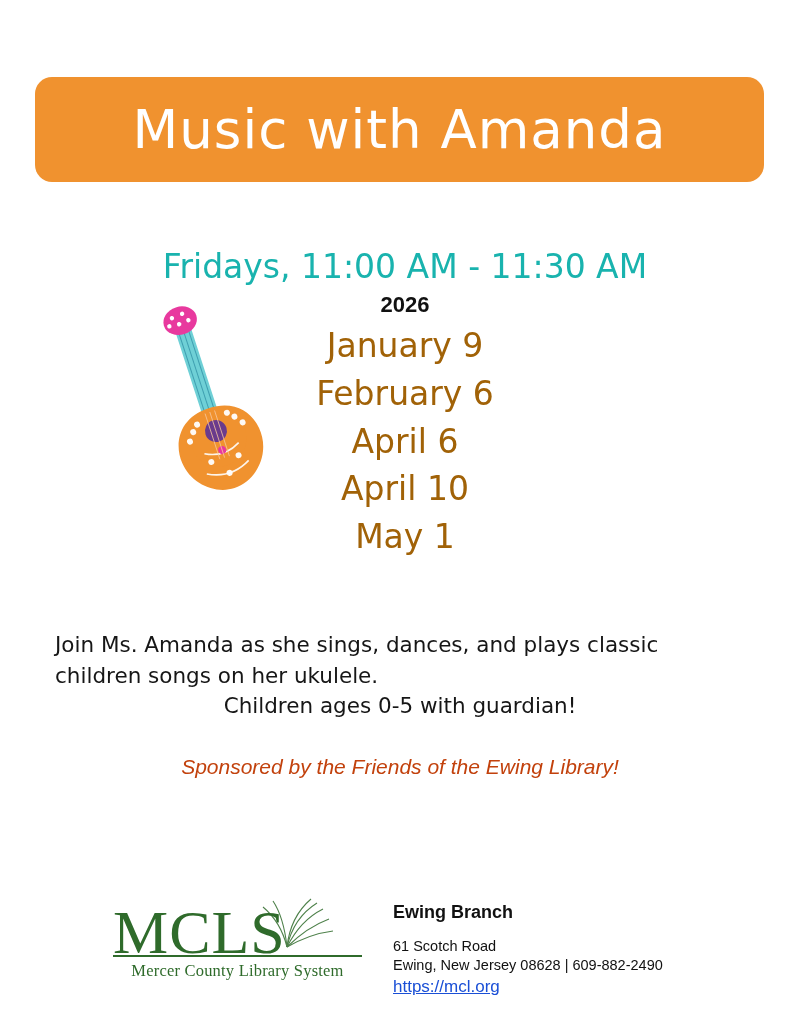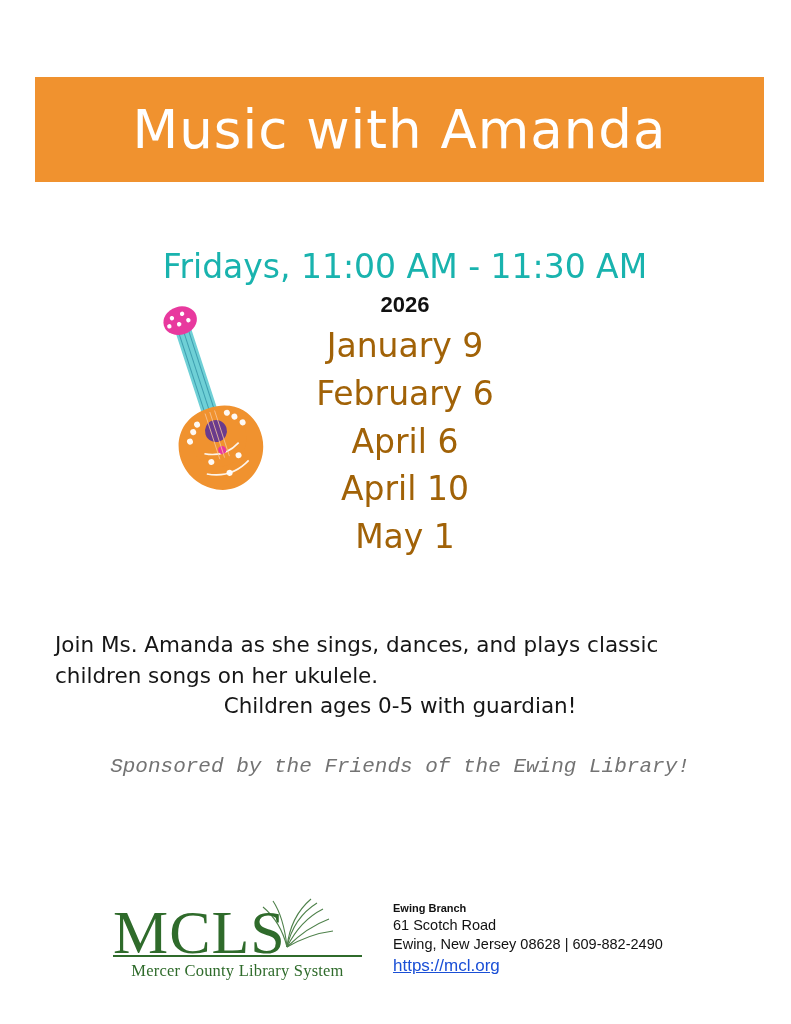--- a/index.html
+++ b/index.html
@@ -20,20 +20,21 @@
   .title-banner {
     position: absolute;
     left: 35px;
     top: 77px;
     width: 729px;
     height: 105px;
     background: #f0922f;
     display: flex;
     align-items: center;
     justify-content: center;
+    border-radius: 17px;
   }
   .title-text {
     color: #ffffff;
     font-family: "DejaVu Sans", sans-serif;
     font-size: 53px;
     font-weight: 400;
     letter-spacing: 1px;
     line-height: 1;
     white-space: nowrap;
   }
@@ -93,24 +94,24 @@
   }
   .body-line.center {
     text-align: center;
   }
   .sponsor {
     position: absolute;
     left: 55px;
     top: 755px;
     width: 690px;
     text-align: center;
-    font-family: Liberation Mono, monospace;
+    font-family: Liberation Sans, sans-serif;
     font-style: italic;
     font-size: 21px;
-    color: #737373;
+    color: #c2410c;
   }
 
   
   .footer {
     position: absolute;
     left: 0;
     top: 880px;
     width: 791px;
     height: 120px;
   }
@@ -152,24 +153,24 @@
     background: #2f6b2b;
   }
   .branch-info {
     position: absolute;
     left: 393px;
     top: 22px;
     width: 330px;
   }
   .branch-name {
     font-family: "Liberation Sans", sans-serif;
-    font-size: 11px;
+    font-size: 18px;
     font-weight: bold;
     color: #111111;
-    margin-bottom: 2px;
+    margin-bottom: 14px;
   }
   .branch-line {
     font-family: "Liberation Sans", sans-serif;
     font-size: 14.5px;
     color: #111111;
     line-height: 1.32;
   }
   .branch-link {
     font-family: "Liberation Sans", sans-serif;
     font-size: 17px;

